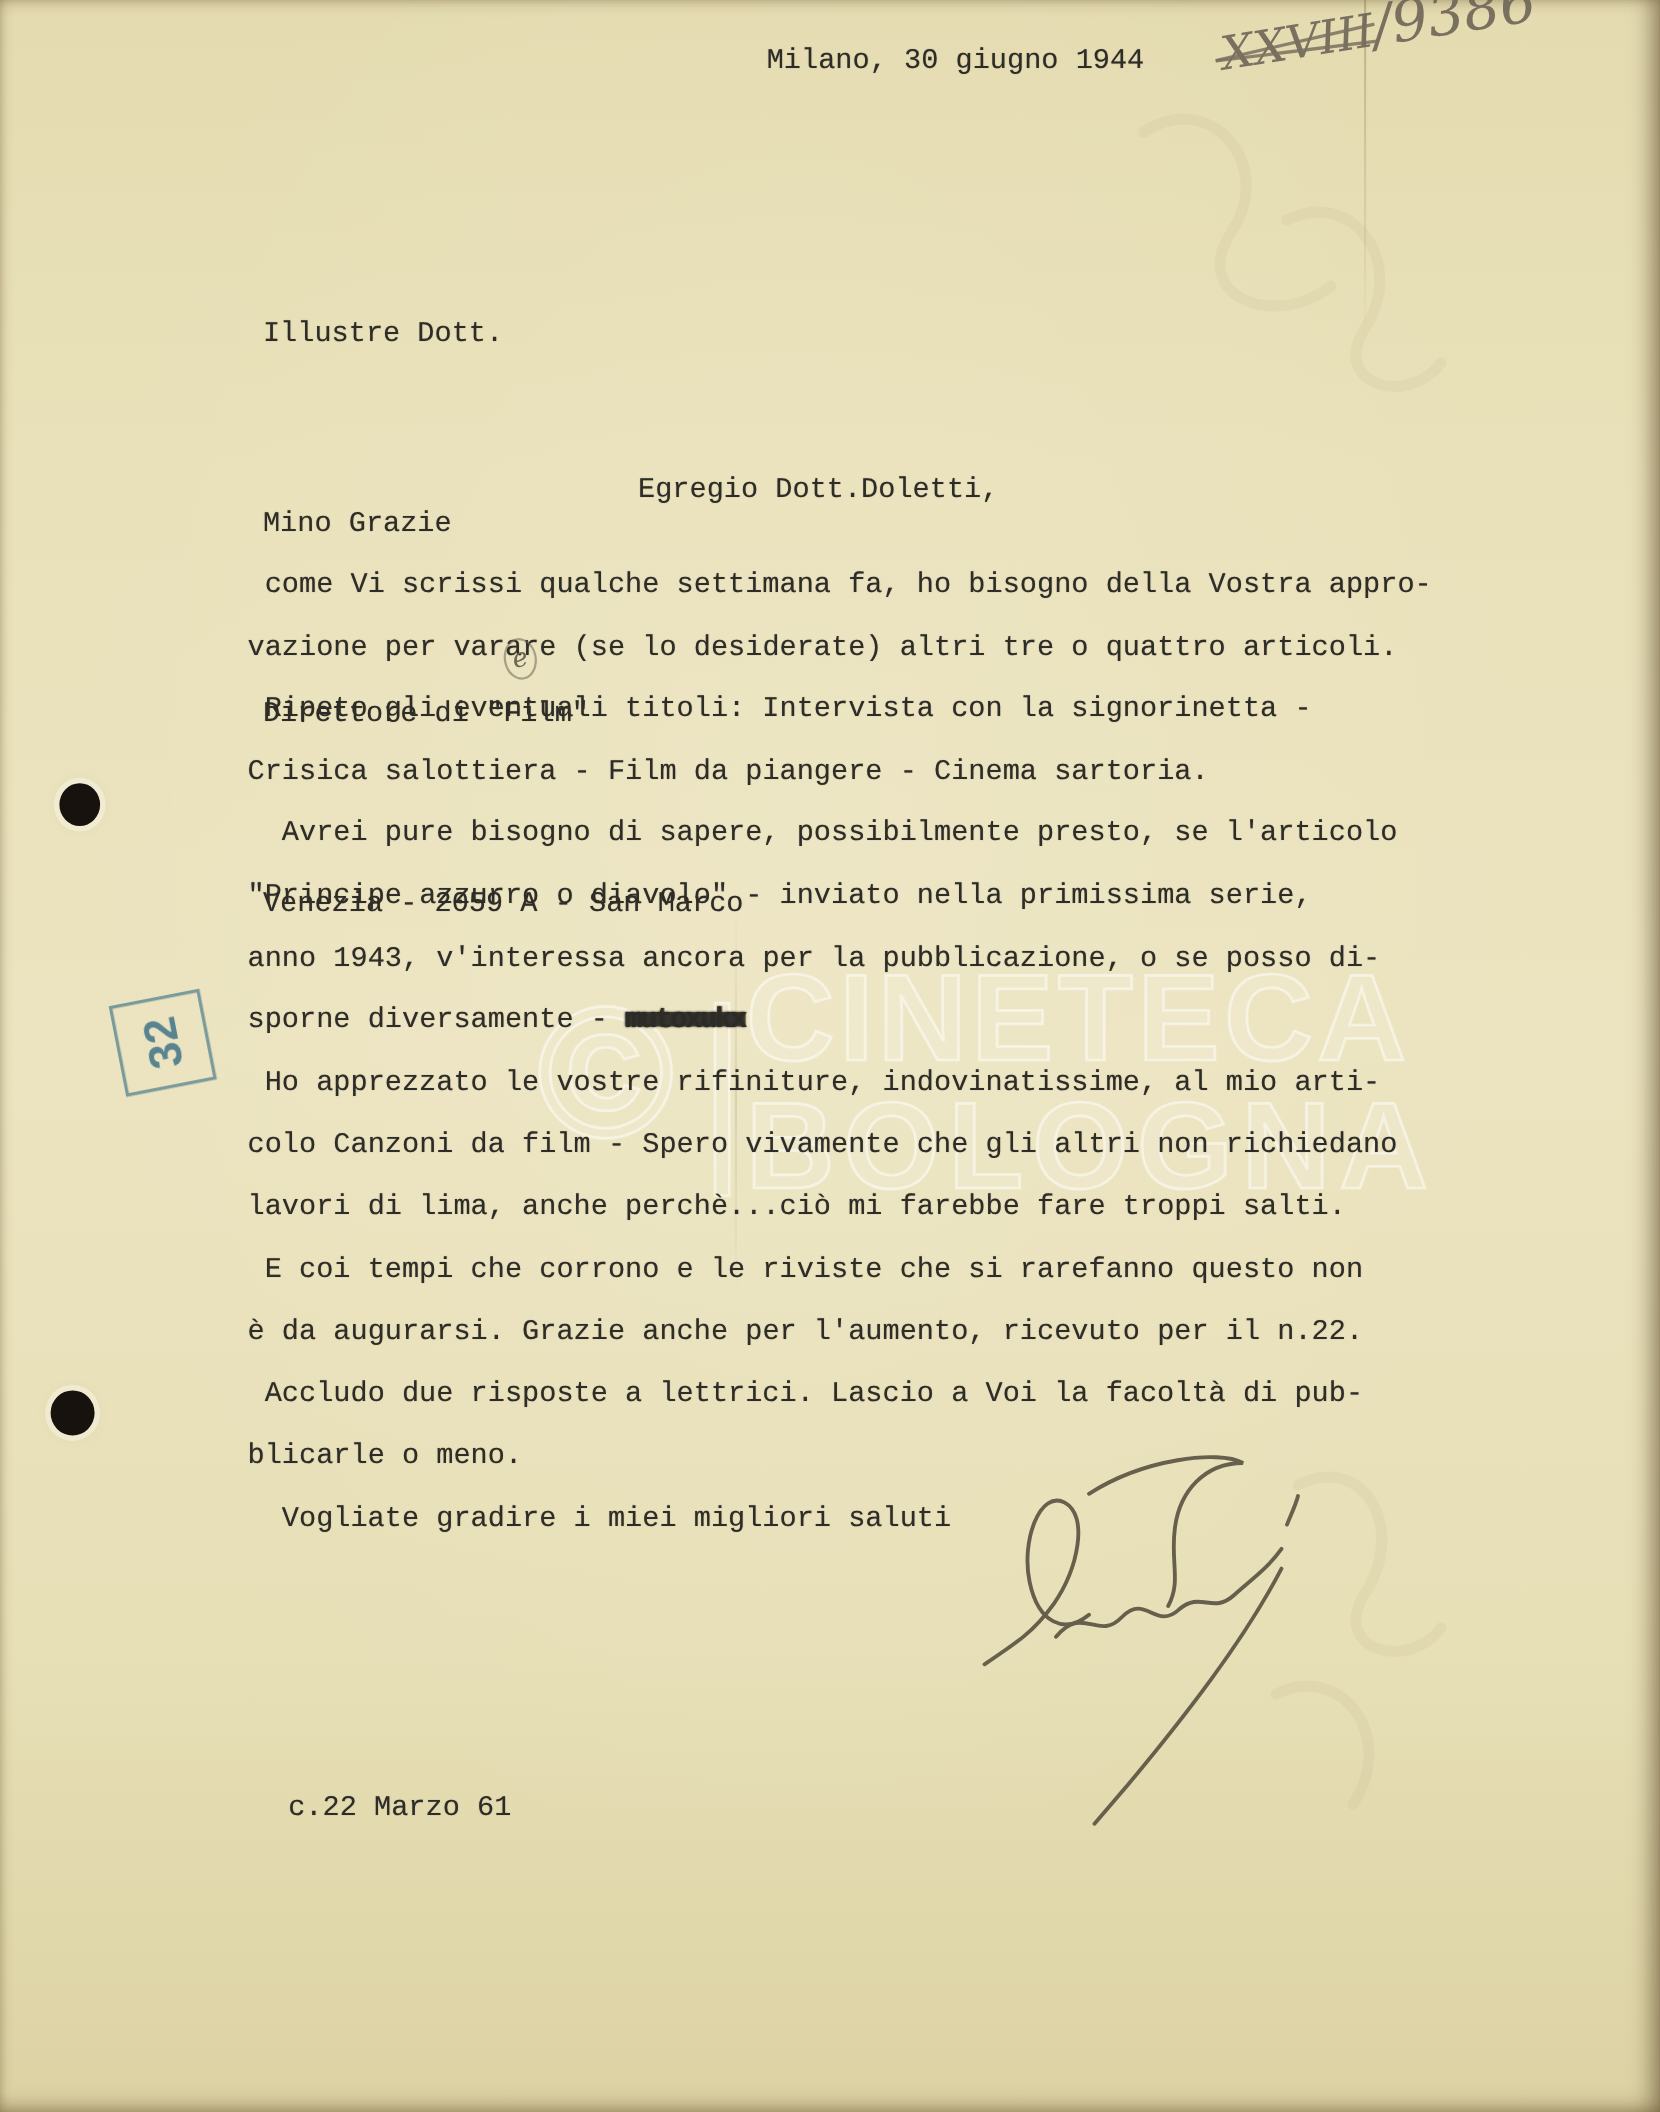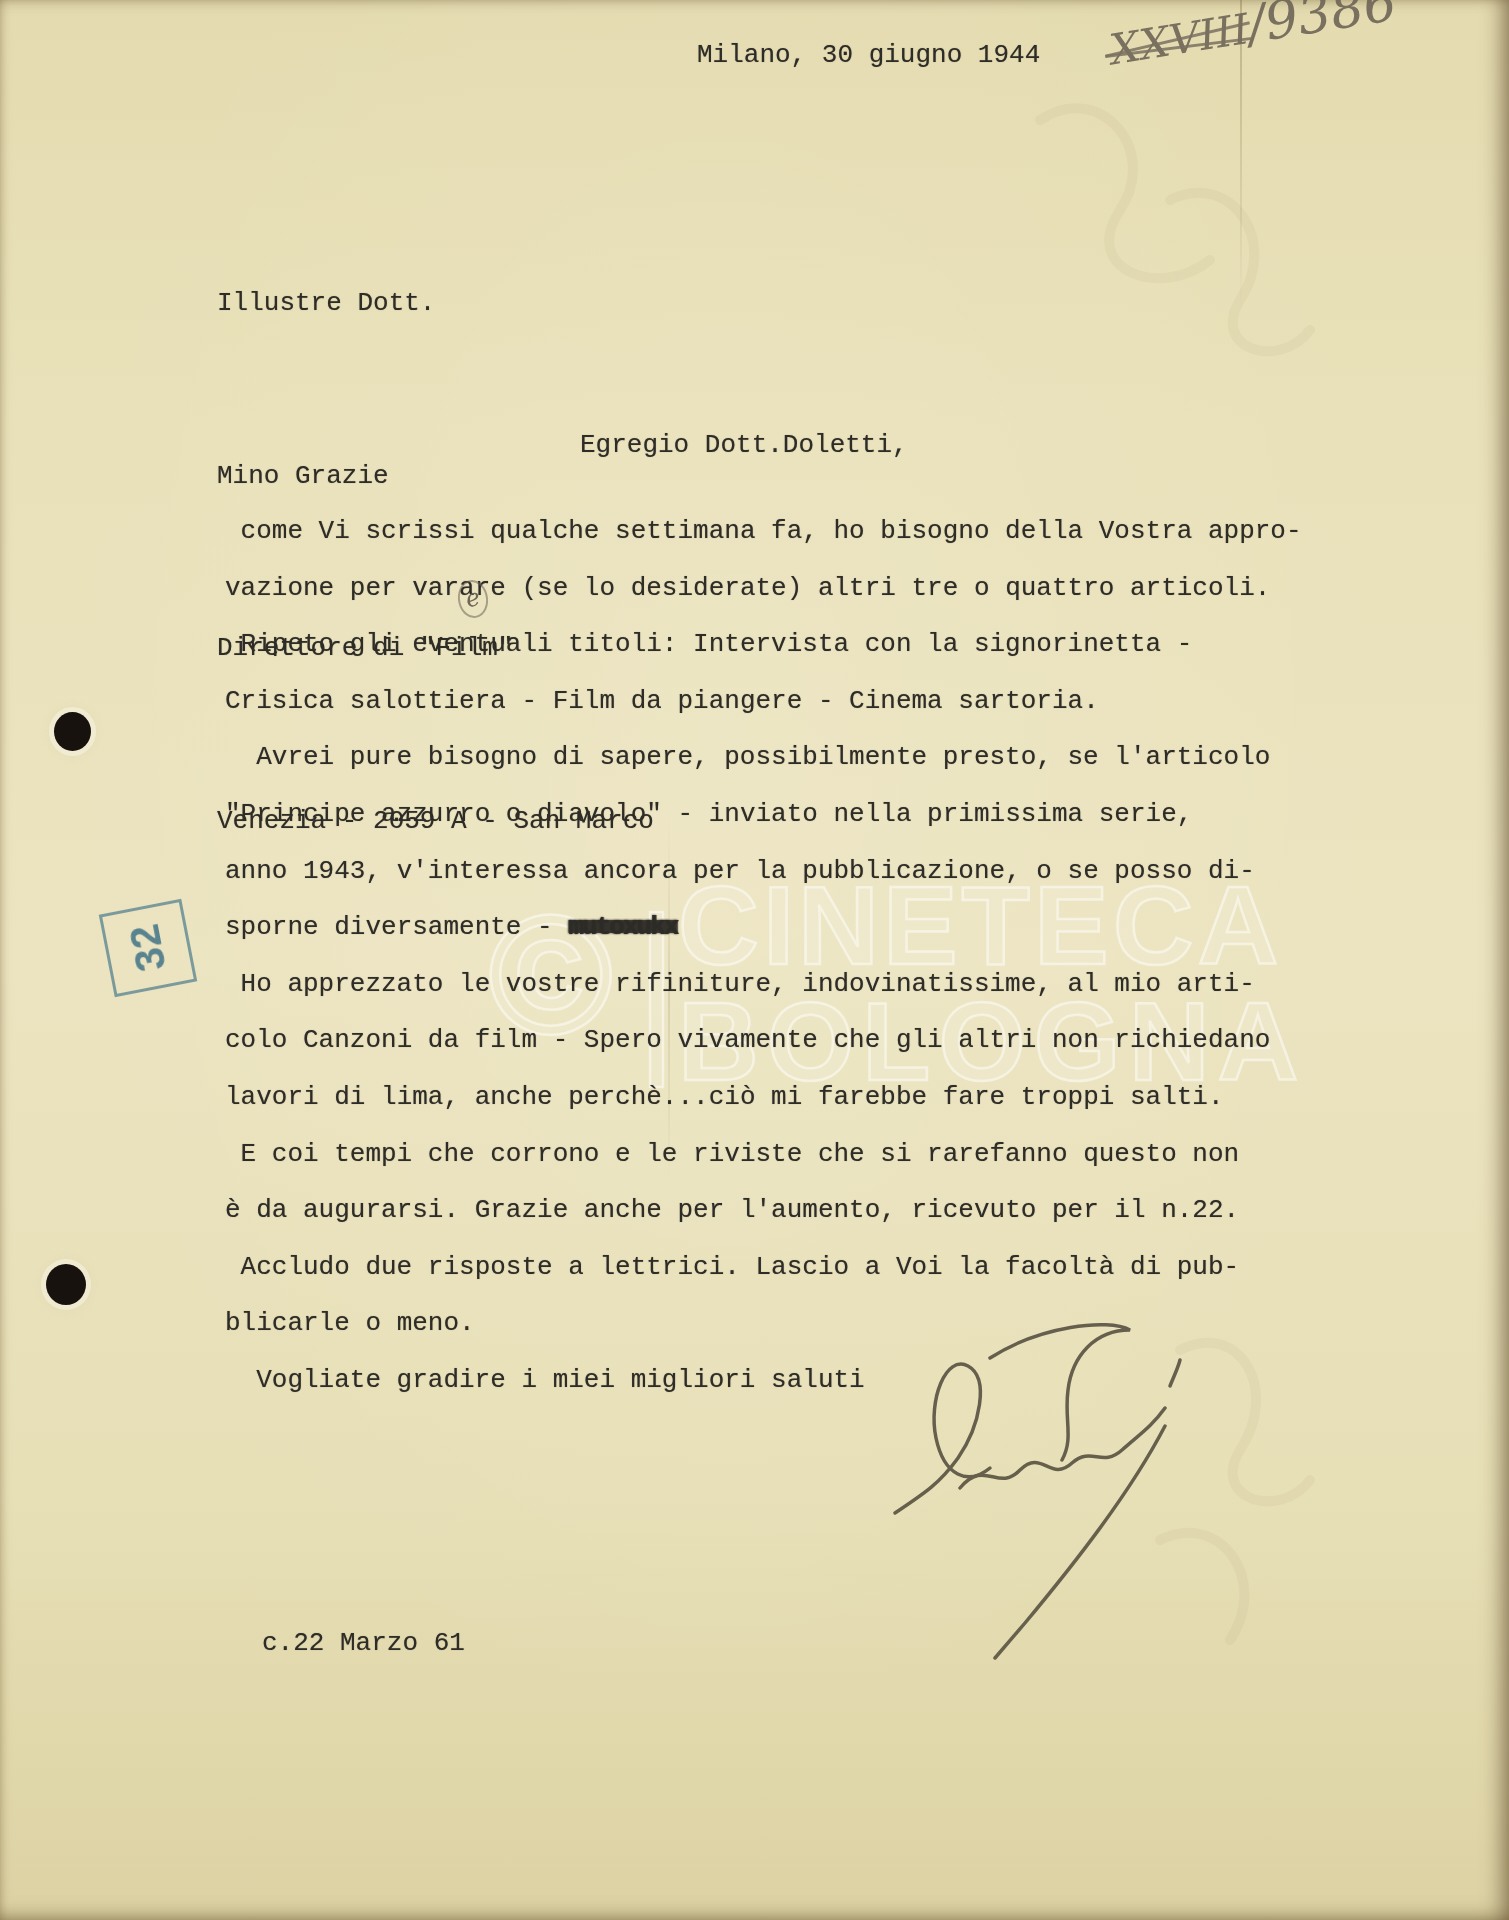--- a/index.html
+++ b/index.html
@@ -41,21 +41,21 @@
     opacity: 0.9;
   }
   .archive-struck { position: relative; display: inline-block; font-size: 42px; }
   .archive-struck::before, .archive-struck::after {
     content: ''; position: absolute; left: -6px; right: -2px;
     border-top: 3px solid rgba(110,101,87,0.85);
   }
   .archive-struck::before { top: 46%; transform: rotate(-4deg); }
   .archive-struck::after  { top: 64%; transform: rotate(2deg); }
 
-  .recipient { left: 217px; top: 160px; font-size: 26px; line-height: 57.5px; }
+  .recipient { left: 239px; top: 160px; font-size: 26px; line-height: 57.5px; }
   .salutation { left: 552px; top: 430px; font-size: 26px; margin-left: 28px; }
 
   .body-block { left: 225px; top: 503px; width: 1110px; font-size: 26px; line-height: 56.6px; }
   .body-line { white-space: pre; }
   .xed {
     font-weight: bold;
     letter-spacing: -2px;
     text-decoration: line-through;
     text-decoration-thickness: 13px;
     text-decoration-color: rgba(46,44,39,0.55);

